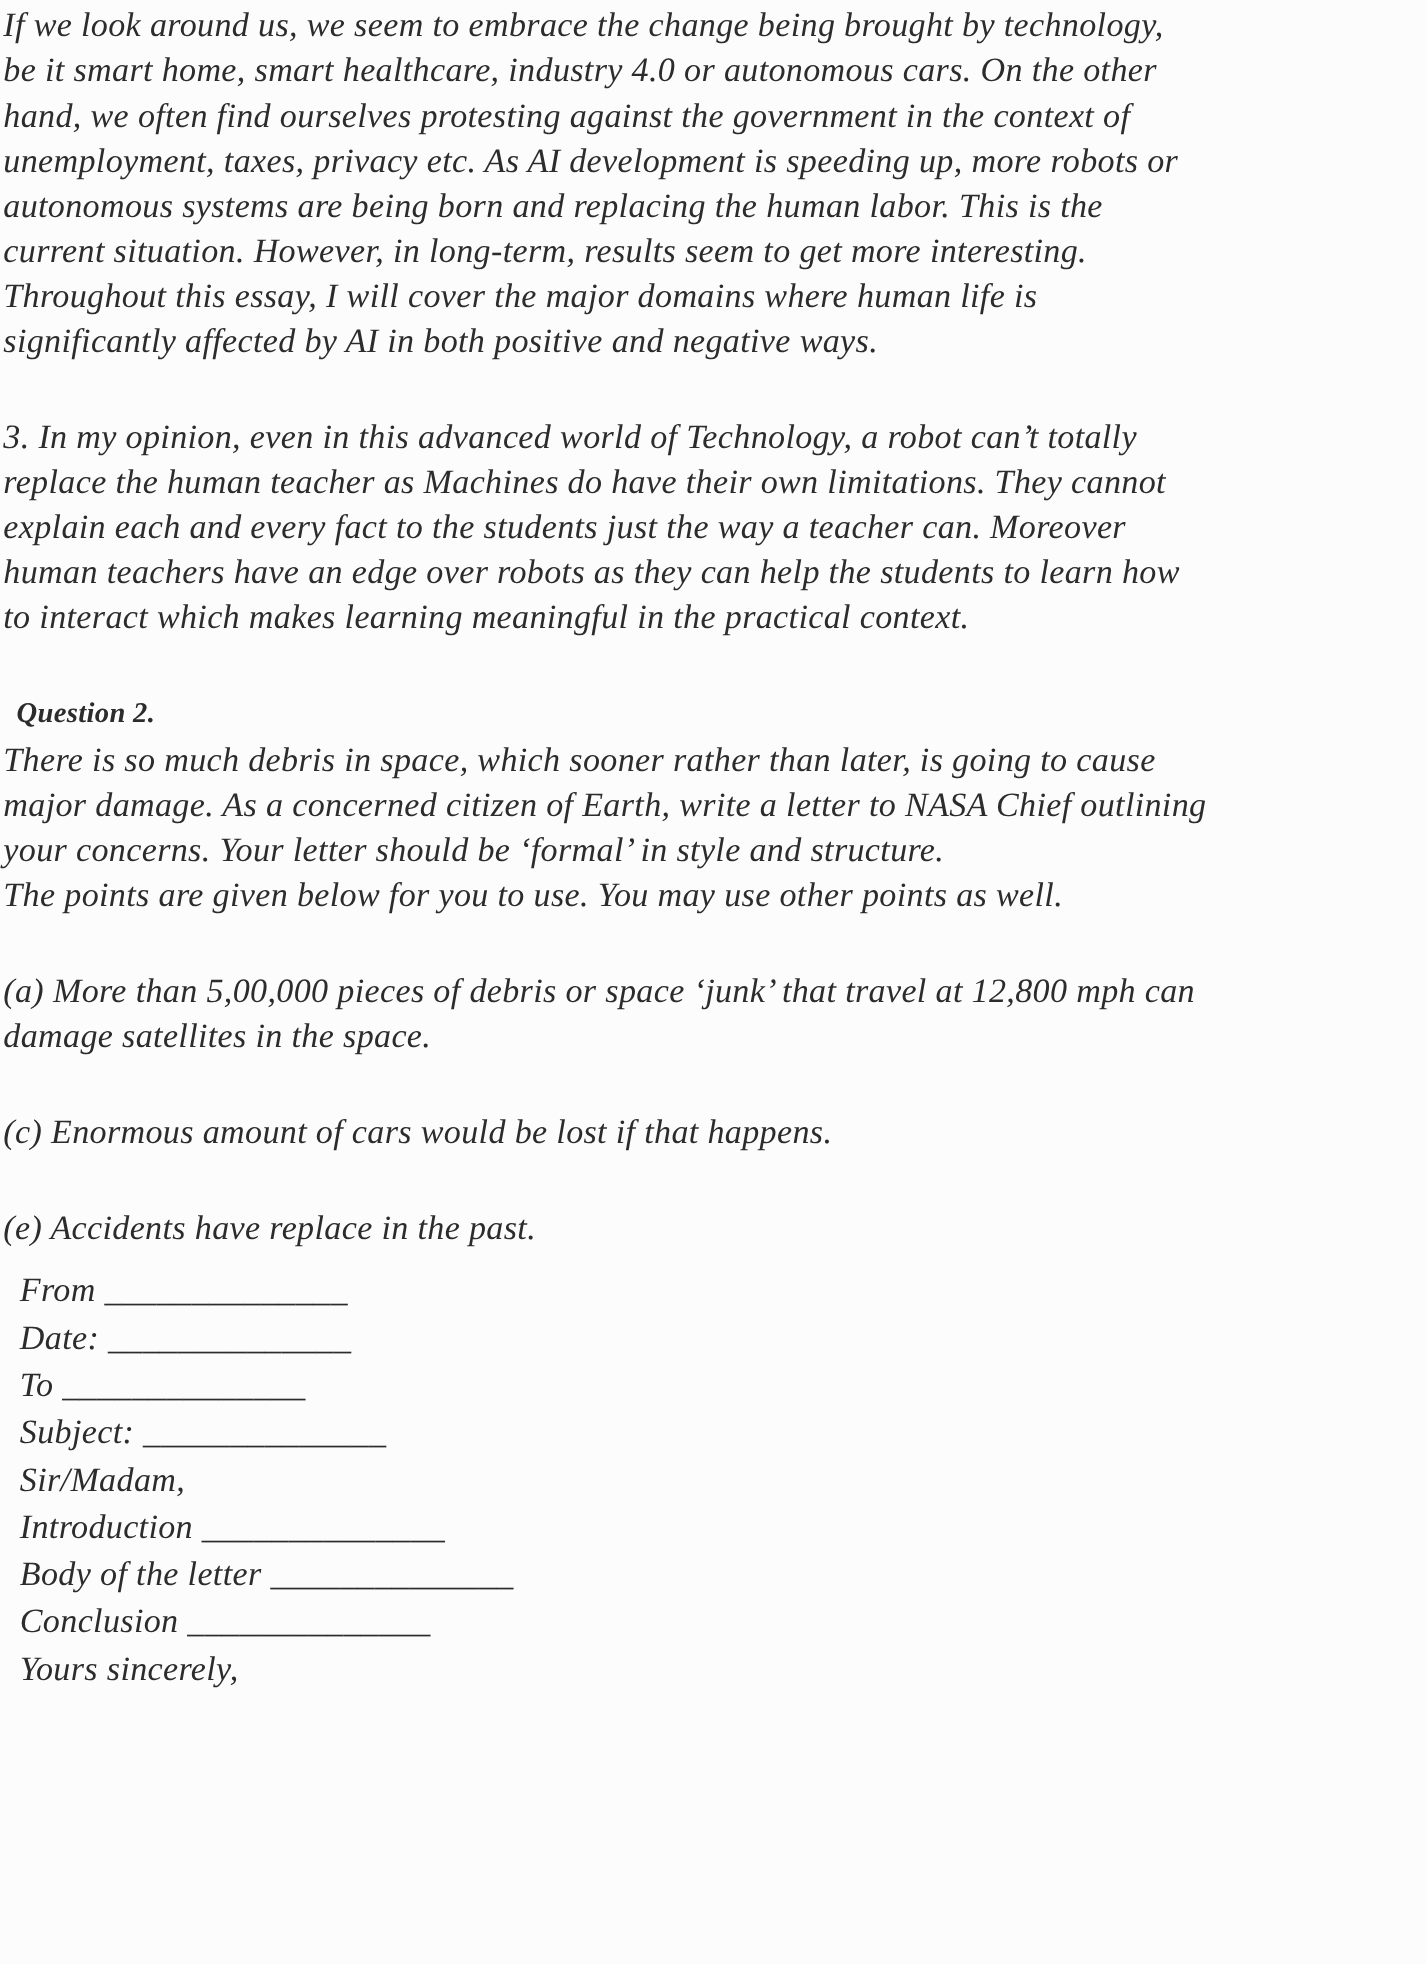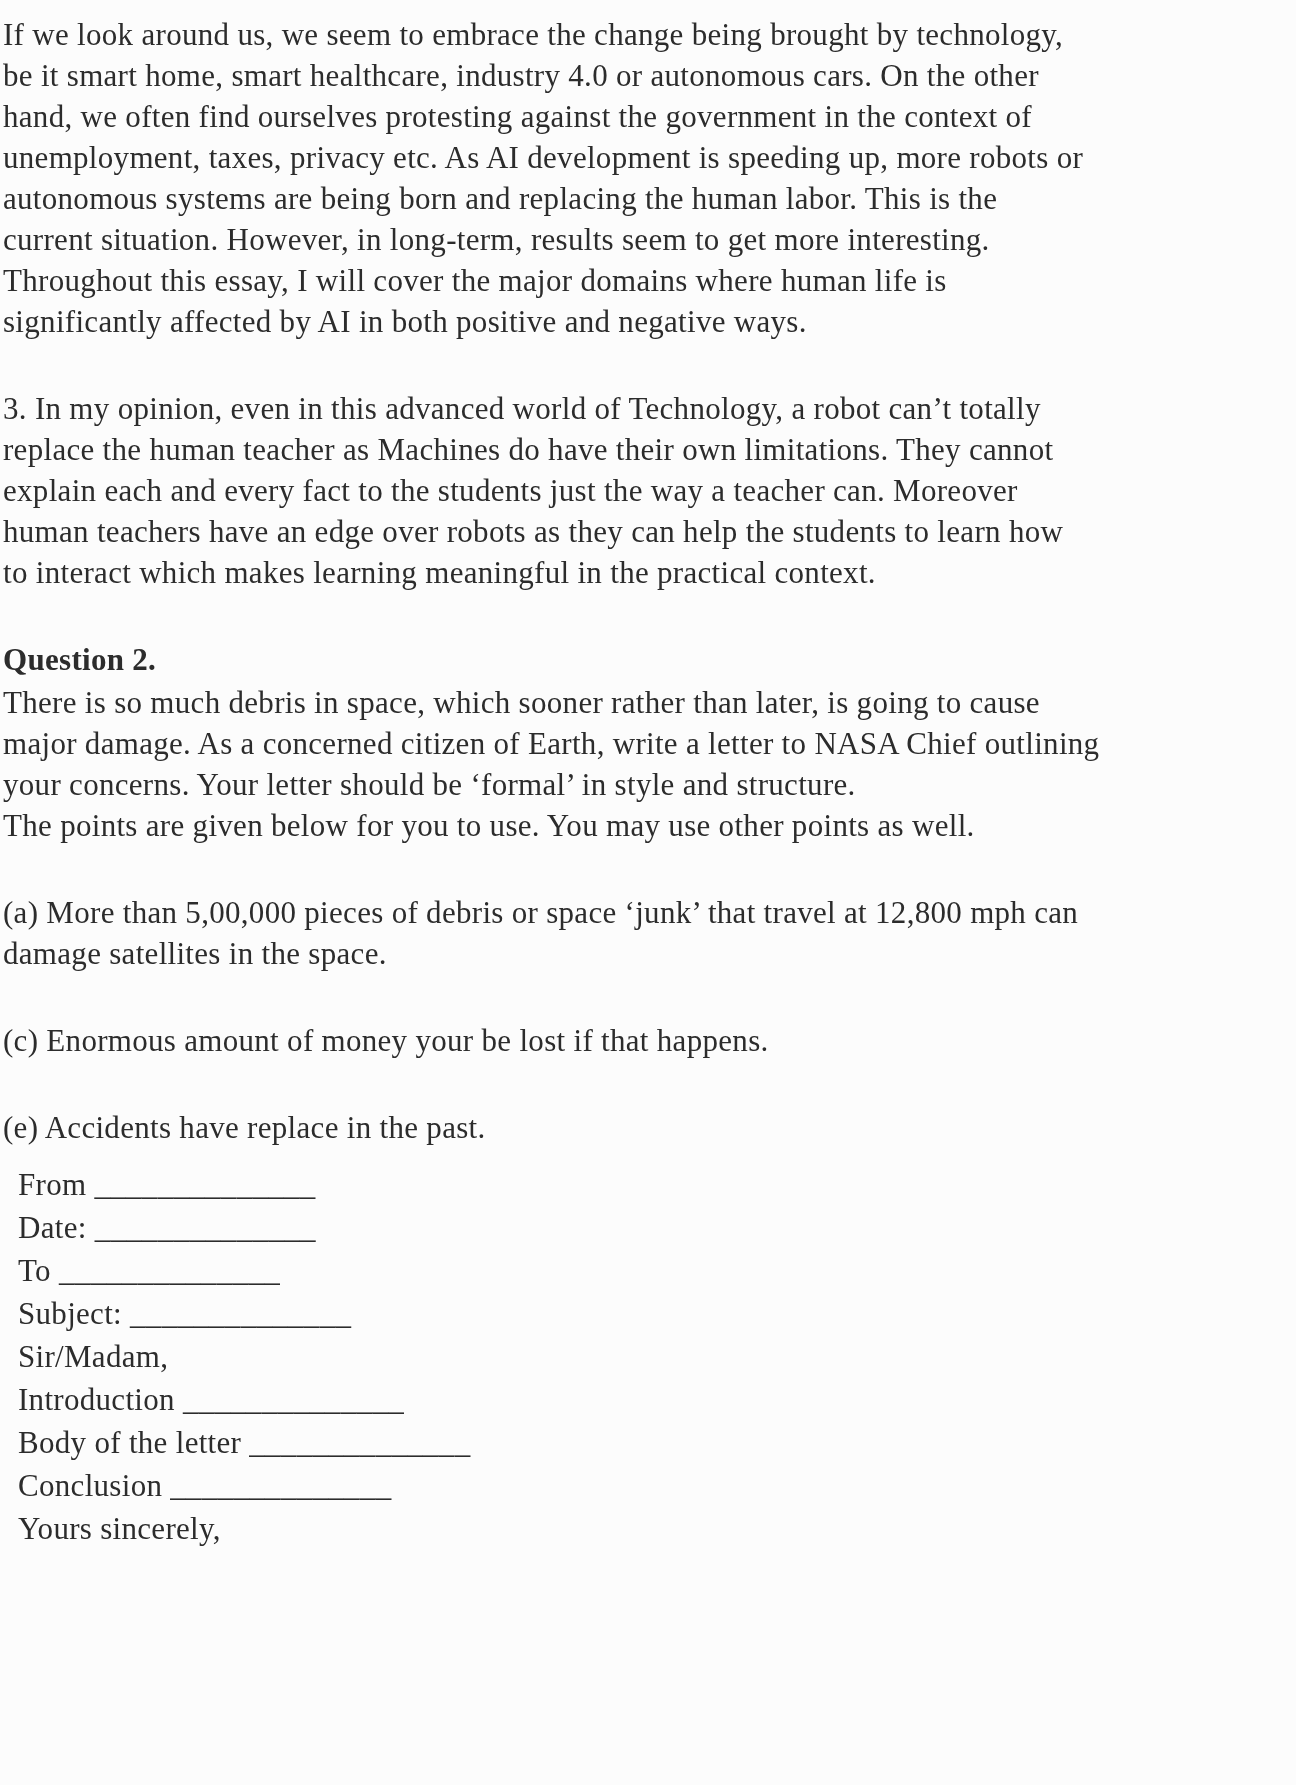--- a/index.html
+++ b/index.html
@@ -9,35 +9,36 @@
   body {
     width: 1296px;
     height: 1785px;
     overflow: hidden;
     background: #fcfcfc;
   }
   .doc {
     box-sizing: border-box;
     width: 1296px;
     height: 1601px;
-    padding: 14px 4px 0 3px;
+    padding: 2px 4px 0 3px;
     font-family: "Liberation Serif", "DejaVu Serif", serif;
     font-size: 31px;
     line-height: 41px;
     letter-spacing: 0.3px;
     color: #2c2c2c;
+    font-style: italic;
   }
   .block {
     margin: 0 0 46px 0;
     white-space: pre-line;
   }
   .heading {
-    font-size: 31px;
+    font-size: 26px;
     font-weight: bold;
-    margin: 7px 0 2px 0;
+    margin: 7px 0 2px 12px;
     white-space: pre-line;
   }
   .tight {
     margin-bottom: 0;
   }
   .letter {
     margin: 15px;
     line-height: 43px;
   }
 </style>
@@ -58,21 +59,21 @@
 explain each and every fact to the students just the way a teacher can. Moreover
 human teachers have an edge over robots as they can help the students to learn how
 to interact which makes learning meaningful in the practical context.</p>
   <h2 class="heading">Question 2.</h2>
   <p class="block">There is so much debris in space, which sooner rather than later, is going to cause
 major damage. As a concerned citizen of Earth, write a letter to NASA Chief outlining
 your concerns. Your letter should be ‘formal’ in style and structure.
 The points are given below for you to use. You may use other points as well.</p>
   <p class="block">(a) More than 5,00,000 pieces of debris or space ‘junk’ that travel at 12,800 mph can
 damage satellites in the space.</p>
-  <p class="block">(c) Enormous amount of money your be lost if that happens.</p>
+  <p class="block">(c) Enormous amount of cars would be lost if that happens.</p>
   <p class="block tight">(e) Accidents have replace in the past.</p>
   <p class="block letter">From ______________
 Date: ______________
 To ______________
 Subject: ______________
 Sir/Madam,
 Introduction ______________
 Body of the letter ______________
 Conclusion ______________
 Yours sincerely,</p>

